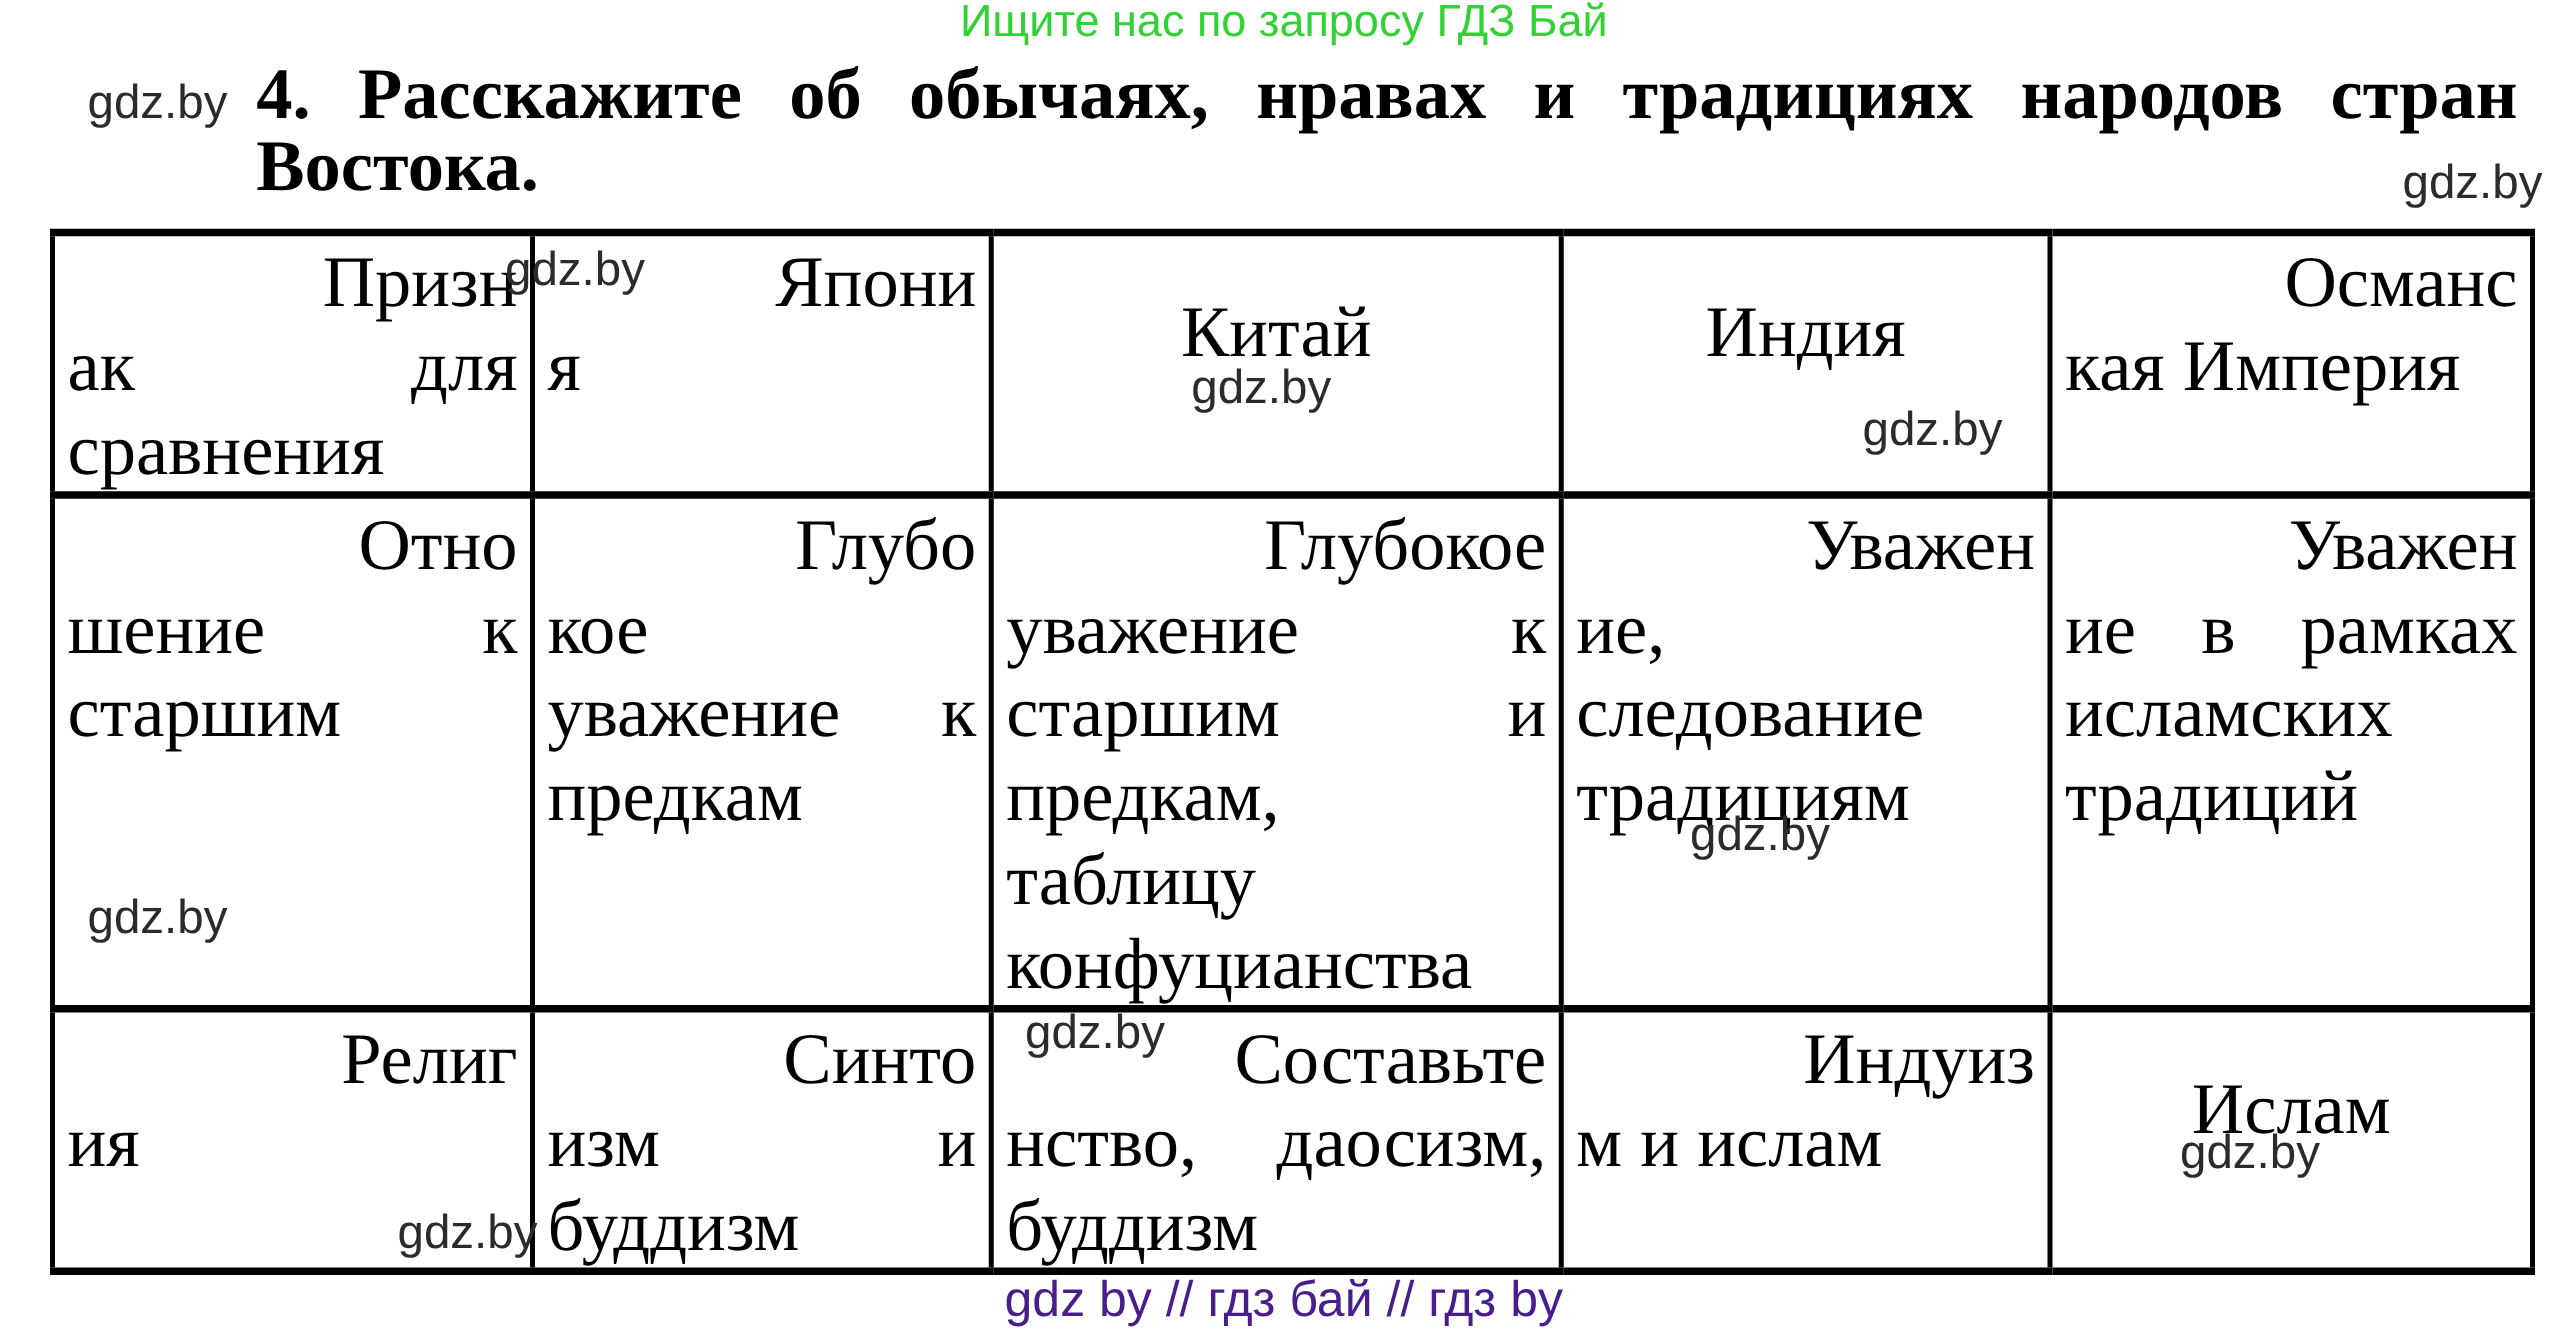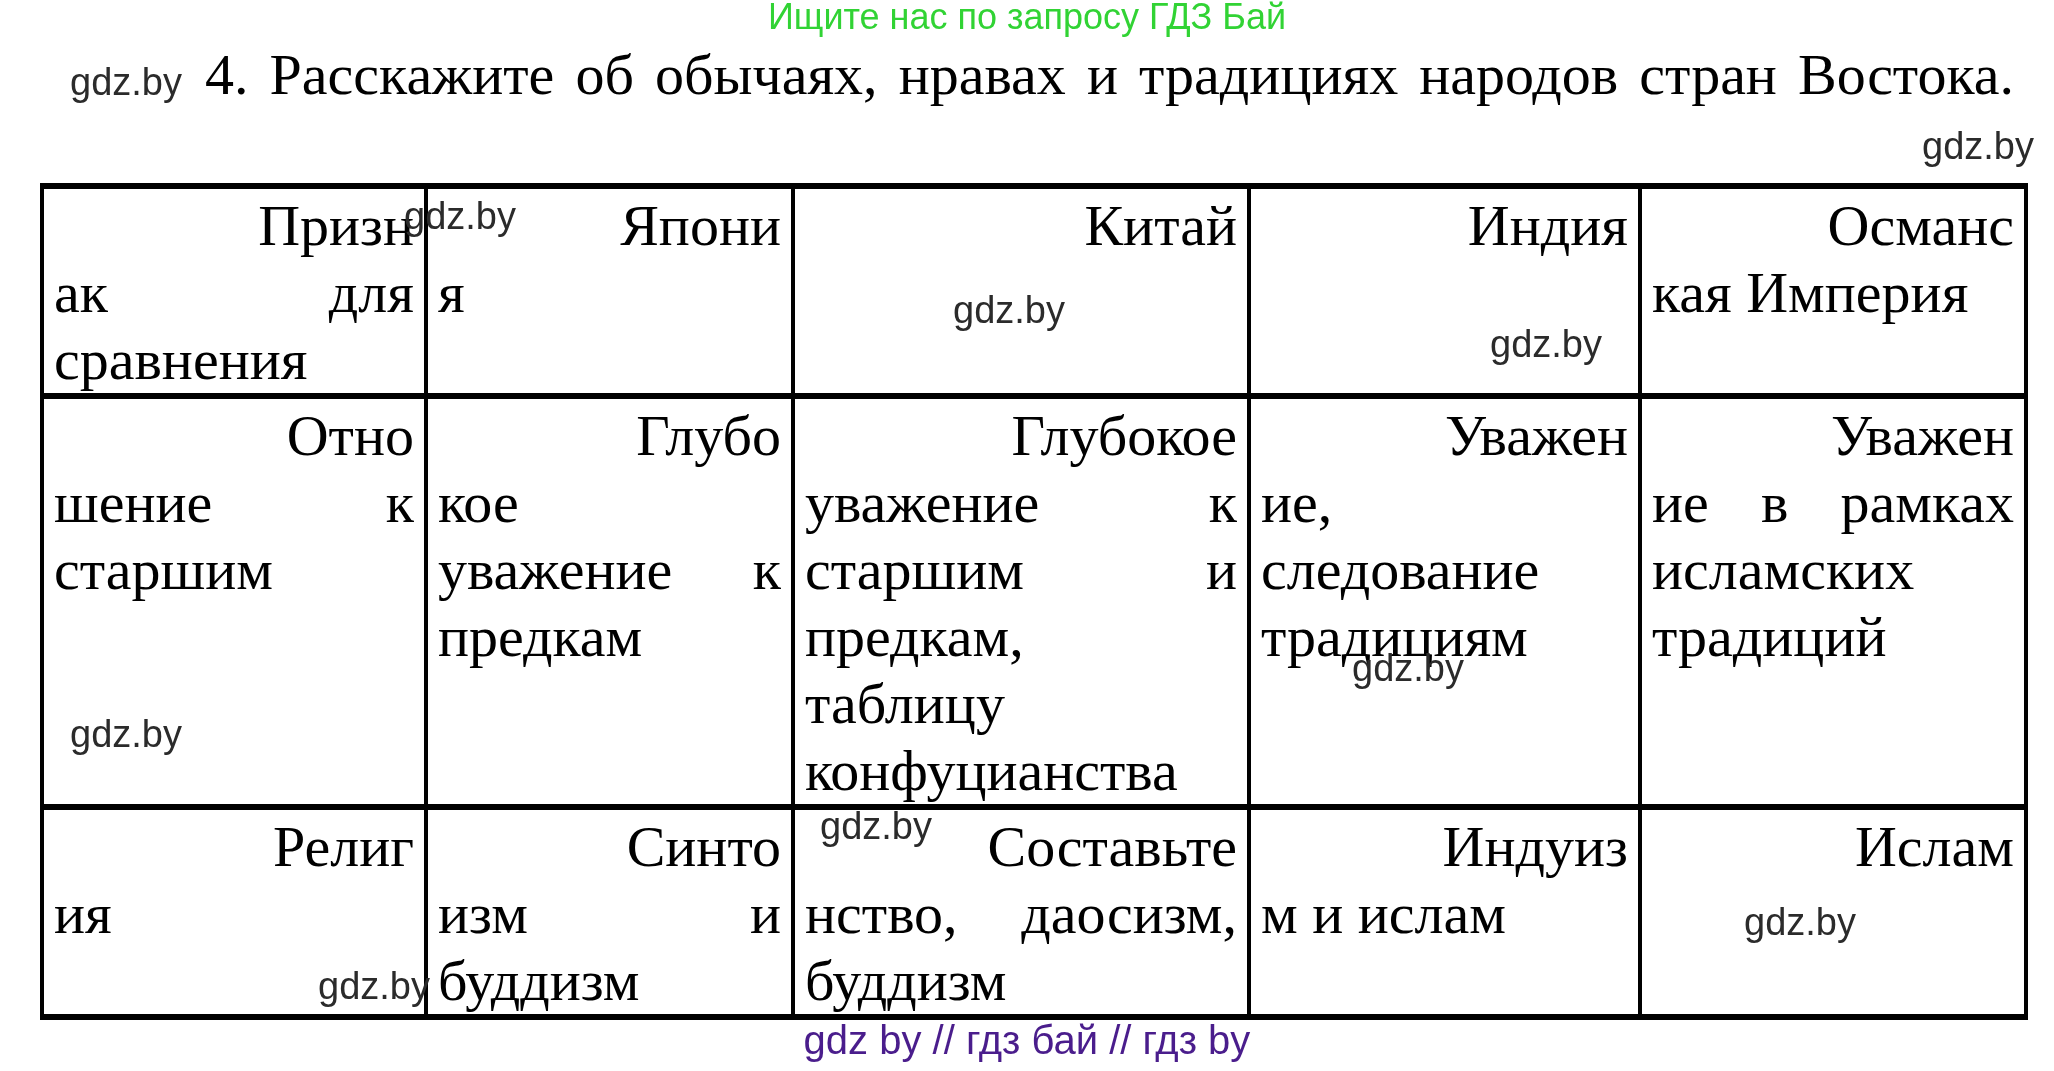--- a/index.html
+++ b/index.html
@@ -30,20 +30,21 @@
 
   
   .heading{
     position:absolute;top:46px;left:40px;width:1974px;
     font-size:58px;line-height:58px;
   }
   .heading-line1{
     padding-left:165px;
     text-align:justify;text-align-last:justify;
     white-space:normal;
+    font-weight:bold;
   }
   .heading-line2{text-align:left;}
 
   
   table.cmp{
     position:absolute;top:183px;left:40px;
     width:1984px;table-layout:fixed;
     border-collapse:collapse;
   }
   table.cmp td{
@@ -56,21 +57,21 @@
     font-size:58px;line-height:67px;
     overflow:hidden;
   }
   tr.r-head{height:200px;}
   tr.r-mid{height:403px;margin-top:25px;}
   tr.r-last{height:202px;}
 
   .tline{width:100%;}
   .tline-r{text-align:right;}
   .tline-l{text-align:left;}
-  .tline-c{text-align:right;}
+  .tline-c{text-align:center;margin-top:40px;}
   .tline-j{text-align:justify;text-align-last:justify;}
 
   
   .wm{
     position:absolute;
     font-family:"Liberation Sans", sans-serif;
     font-size:38px;line-height:40px;
     color:var(--wm);
     z-index:5;
   }

